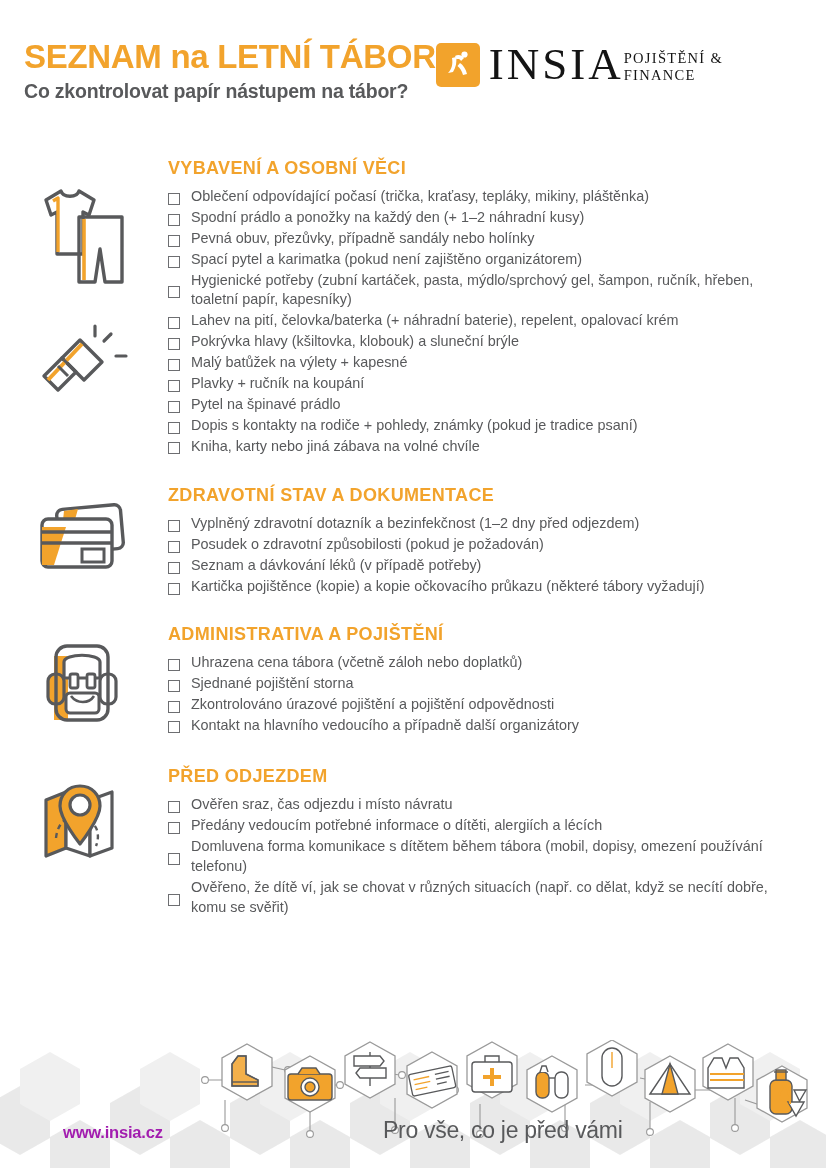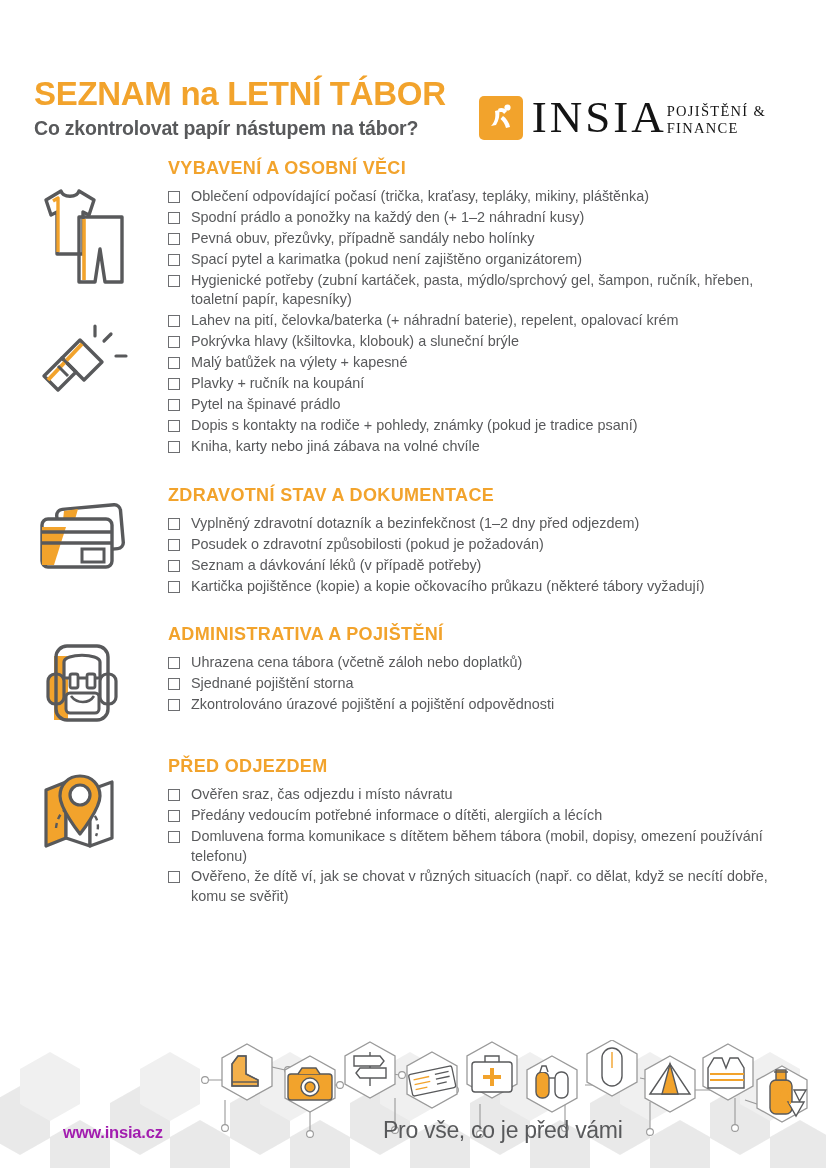--- a/index.html
+++ b/index.html
@@ -12,25 +12,24 @@
     position: relative;
     overflow: hidden;
     color: #58595b;
   }
 
   
   .header {
     position: absolute;
     top: 0; left: 0; right: 0;
     height: 140px;
-    padding: 38px 34px 0 34px;
+    padding: 38px 34px 0 24px;
     display: flex;
     justify-content: space-between;
-    align-items: flex-end;
-    gap: 33px;
+    align-items: flex-start;
   }
   .header-titles { padding-top: 2px; }
   .title-main {
     font-size: 33px;
     font-weight: bold;
     color: #f2a32c;
     letter-spacing: -0.3px;
     line-height: 1.05;
     white-space: nowrap;
   }
@@ -92,21 +91,21 @@
   .sec-title {
     font-size: 18px;
     font-weight: bold;
     color: #f2a32c;
     letter-spacing: 0.35px;
     margin-bottom: 8px;
   }
 
   .check-row {
     display: flex;
-    align-items: flex-start;
+    align-items: center;
     margin-bottom: 1px;
   }
   .checkbox {
     width: 12px; height: 12px;
     border: 1.3px solid #6d6e71;
     flex: none;
     margin-top: 4px;
     margin-right: 11px;
     background: #fff;
   }
@@ -297,20 +296,24 @@
           <span class="checkbox"></span>
           <span class="check-text">Uhrazena cena tábora (včetně záloh nebo doplatků)</span>
         </div>
       <div class="check-row">
           <span class="checkbox"></span>
           <span class="check-text">Sjednané pojištění storna</span>
         </div>
       <div class="check-row">
           <span class="checkbox"></span>
           <span class="check-text">Zkontrolováno úrazové pojištění a pojištění odpovědnosti</span>
+        </div>
+      <div class="check-row">
+          <span class="checkbox"></span>
+          <span class="check-text">Kontakt na hlavního vedoucího a případně další organizátory</span>
         </div>
     </div>
   </div>
 
   <div class="section" style="margin-top:30px;">
     <div class="sec-icon">
       <svg width="104" height="86" viewBox="0 0 104 86">
         <path d="M12 22 L32 14 L32 70 L12 78 Z" fill="#f2a32c" stroke="#58595b" stroke-width="3.2" stroke-linejoin="round"></path>
         <path d="M32 14 L56 22 L56 78 L32 70 Z" fill="#ffffff" stroke="#58595b" stroke-width="3.2" stroke-linejoin="round"></path>
         <path d="M56 22 L78 14 L78 70 L56 78 Z" fill="#ffffff" stroke="#58595b" stroke-width="3.2" stroke-linejoin="round"></path>

